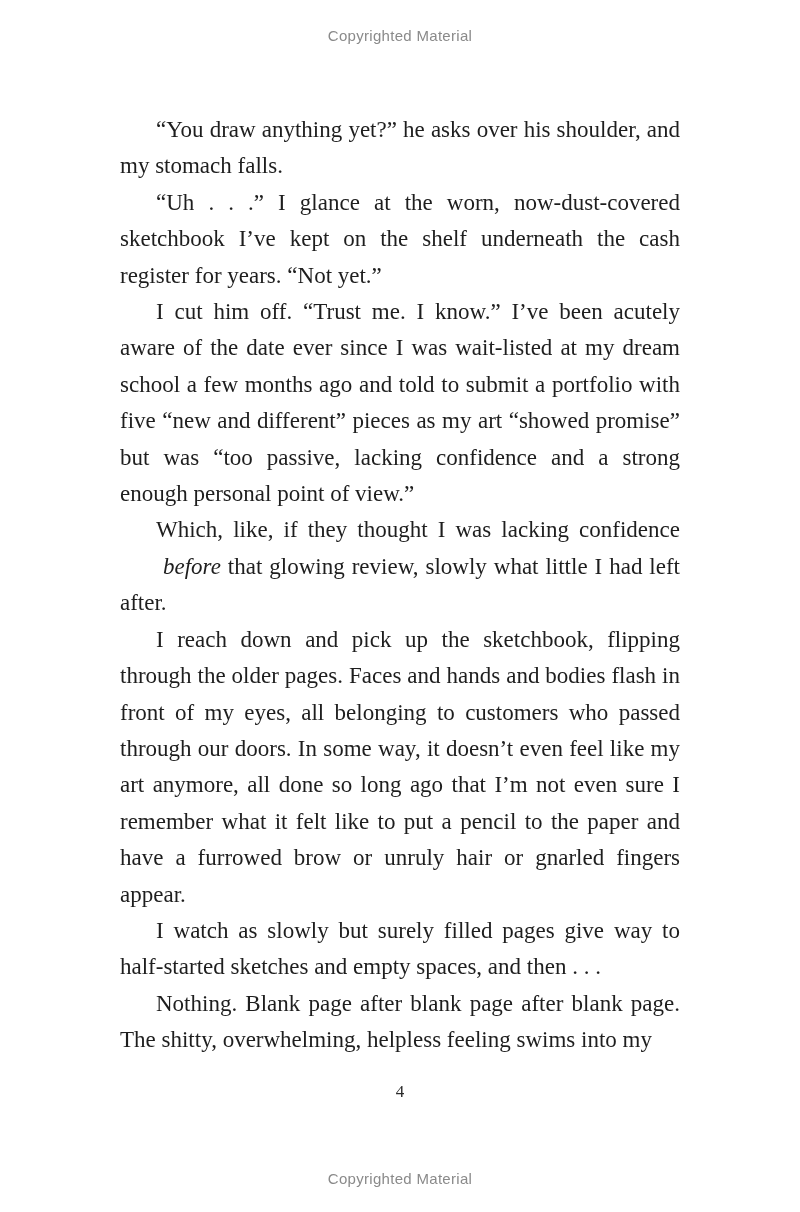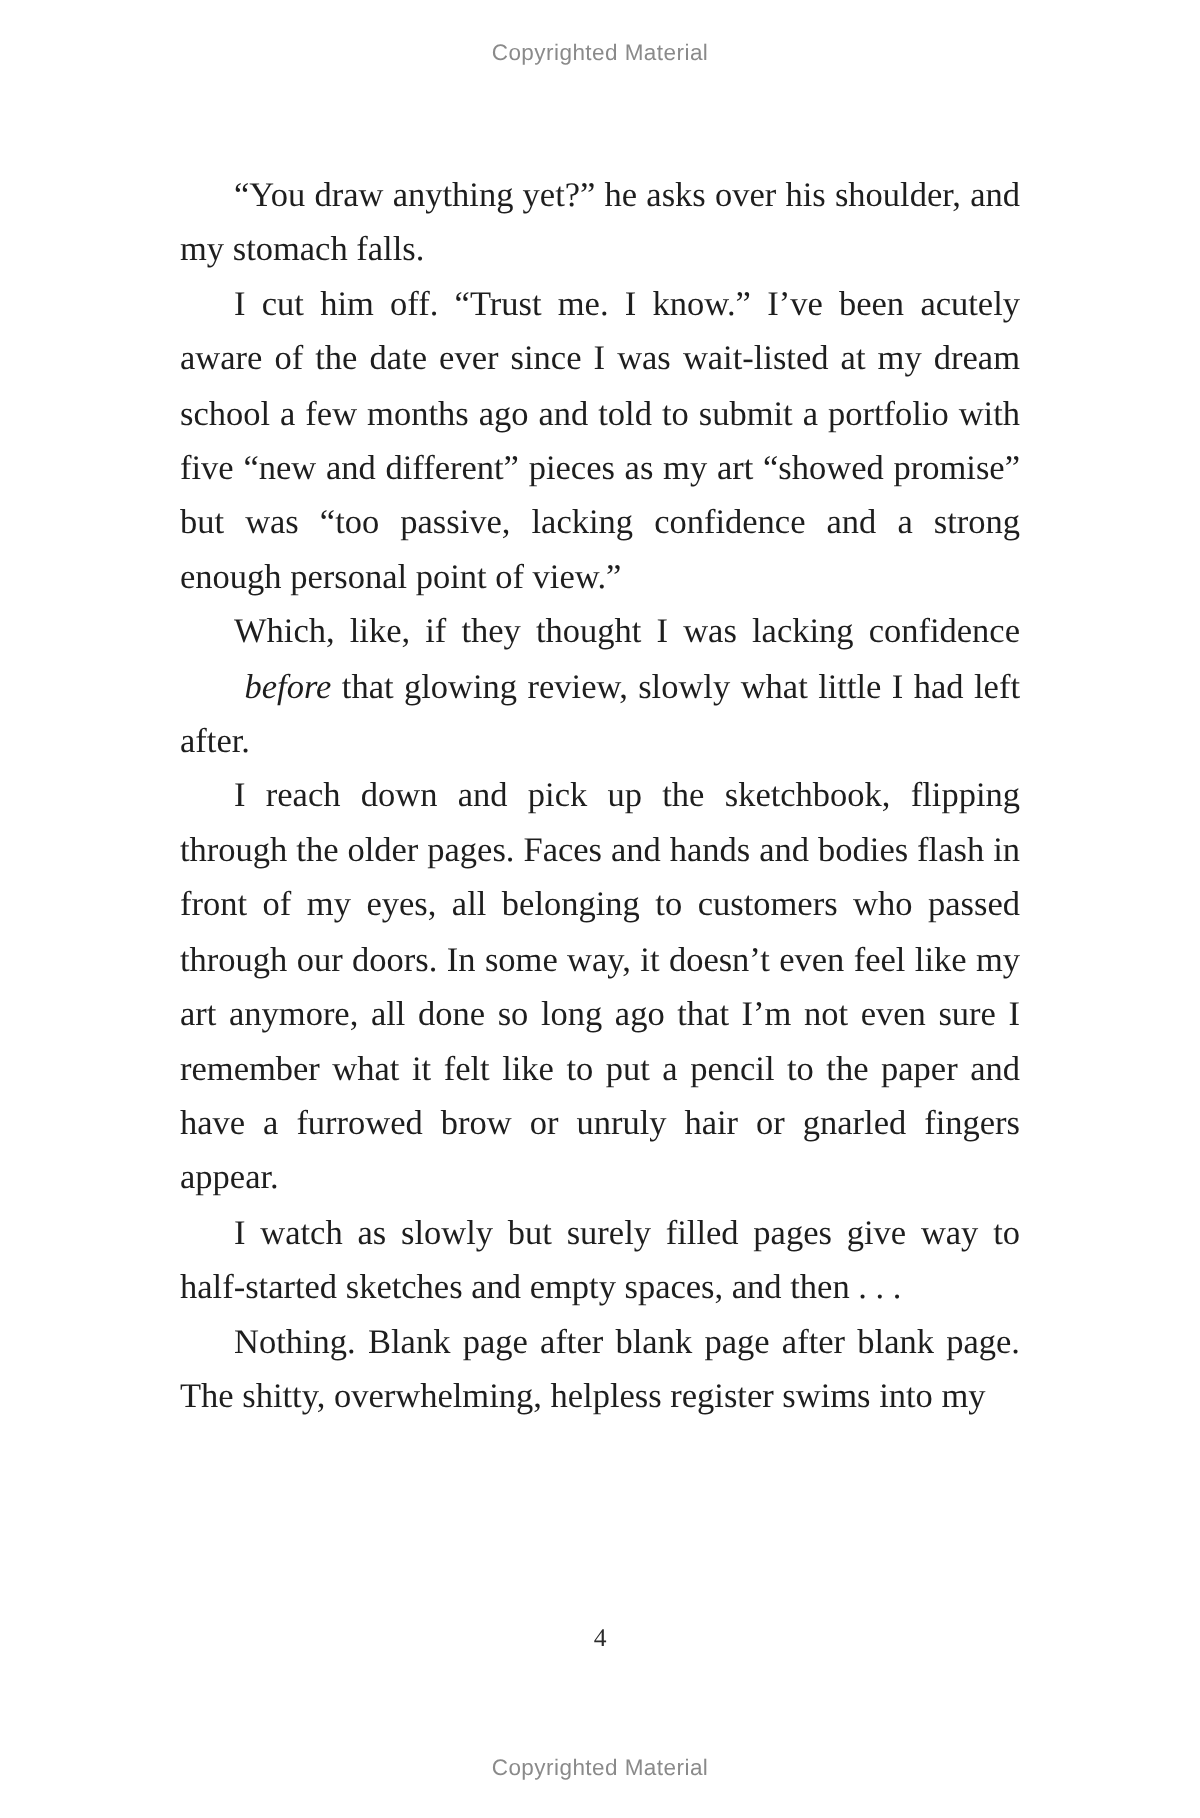--- a/index.html
+++ b/index.html
@@ -60,24 +60,25 @@
 </style>
 </head>
 <body>
 
 <div class="page">
 
   <div class="copyright-notice copyright-top">Copyrighted Material</div>
 
   <div class="body-text">
       <p><span>“You draw anything yet?” he asks over his shoulder, and my stomach falls.</span></p>
+      <p><span>“Uh . . .” I glance at the worn, now-dust-covered sketchbook I’ve kept on the shelf underneath the cash register for years. “Not yet.”</span></p>
       <p><span>I cut him off. “Trust me. I know.” I’ve been acutely aware of the date ever since I was wait-listed at my dream school a few months ago and told to submit a portfolio with five “new and different” pieces as my art “showed promise” but was “too passive, lacking confidence and a strong enough personal point of view.”</span></p>
       <p><span>Which, like, if they thought I was lacking confidence </span><em>before</em><span> that glowing review, slowly what little I had left after.</span></p>
       <p><span>I reach down and pick up the sketchbook, flipping through the older pages. Faces and hands and bodies flash in front of my eyes, all belonging to customers who passed through our doors. In some way, it doesn’t even feel like my art anymore, all done so long ago that I’m not even sure I remember what it felt like to put a pencil to the paper and have a furrowed brow or unruly hair or gnarled fingers appear.</span></p>
       <p><span>I watch as slowly but surely filled pages give way to half-started sketches and empty spaces, and then . . .</span></p>
-      <p><span>Nothing. Blank page after blank page after blank page. The shitty, overwhelming, helpless register swims into my</span></p>
+      <p><span>Nothing. Blank page after blank page after blank page. The shitty, overwhelming, helpless feeling swims into my</span></p>
     </div>
 
   <div class="page-number">4</div>
 
   <div class="copyright-notice copyright-bottom">Copyrighted Material</div>
 
 </div>
 
 </body></html>

